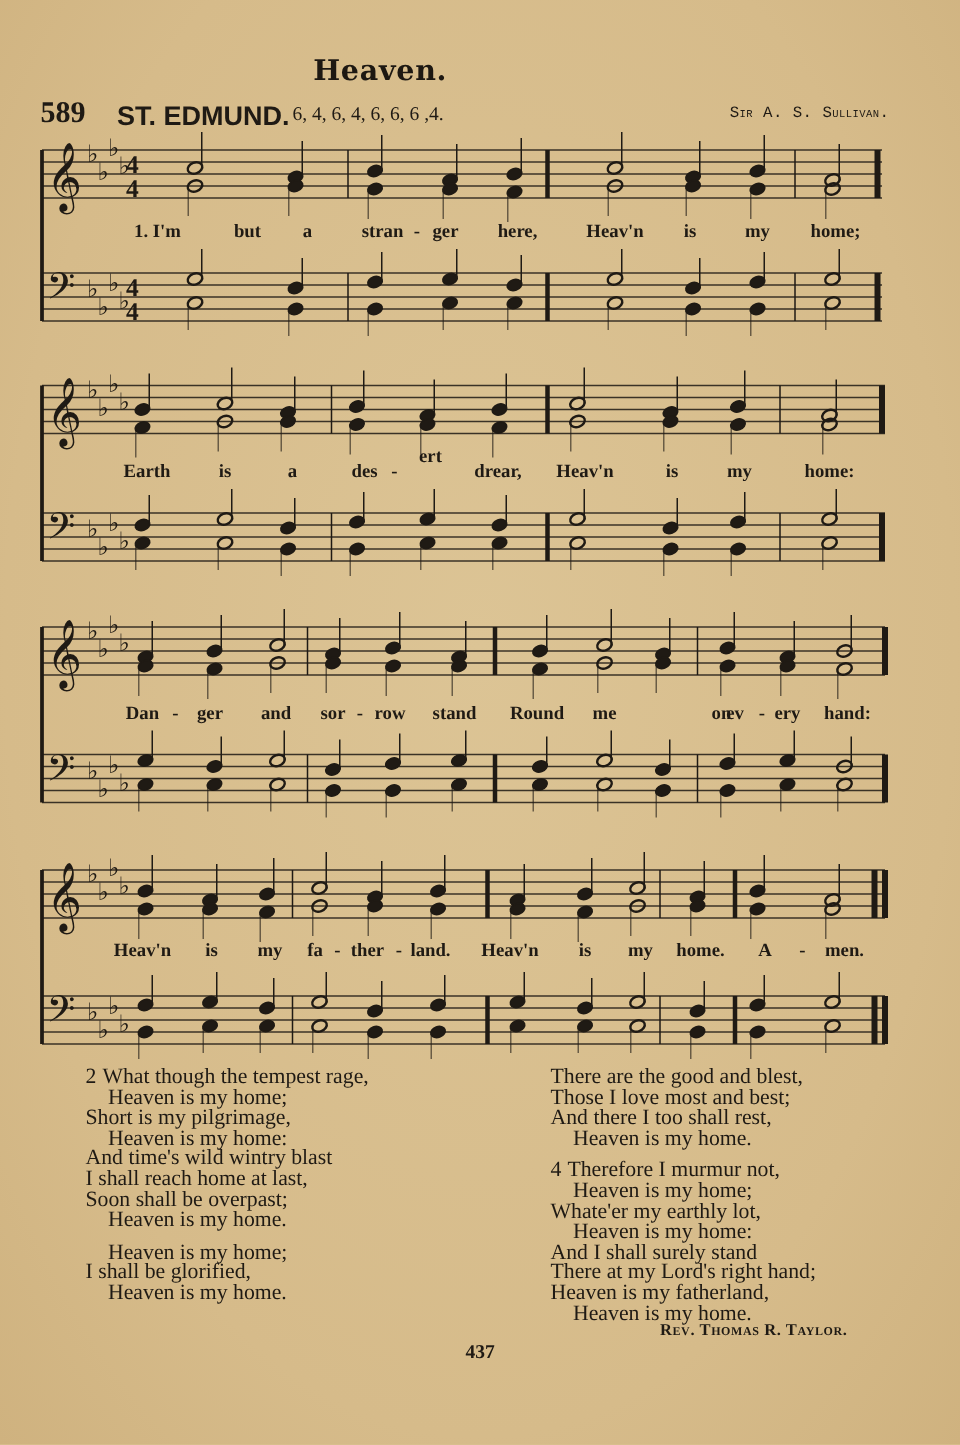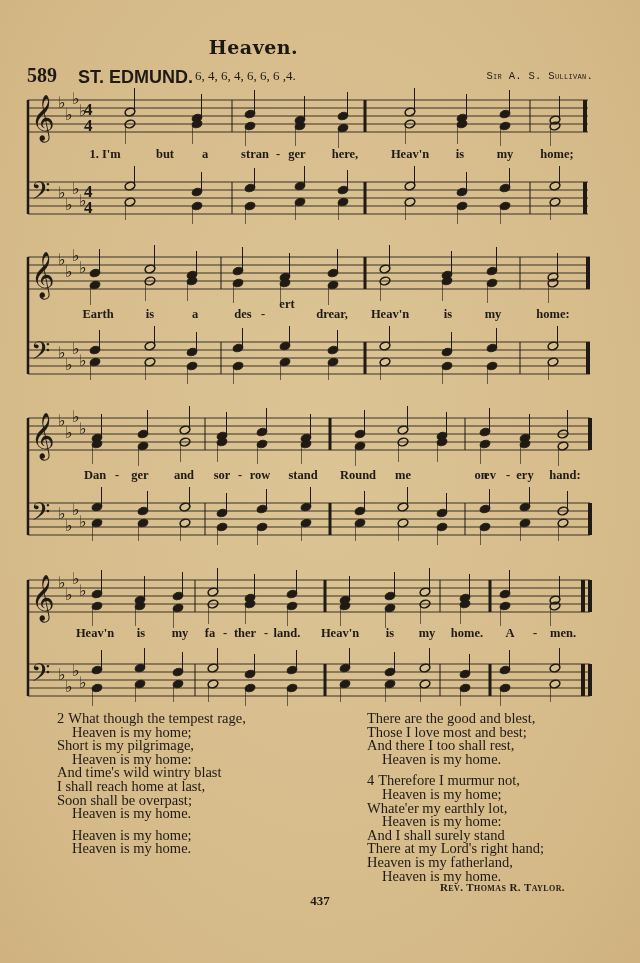--- a/index.html
+++ b/index.html
@@ -605,20 +605,21 @@
         <div class="line"><span>Short is my pilgrimage,</span></div>
         <div class="line indent"><span>Heaven is my home:</span></div>
         <div class="line"><span>And time's wild wintry blast</span></div>
         <div class="line"><span>I shall reach home at last,</span></div>
         <div class="line"><span>Soon shall be overpast;</span></div>
         <div class="line indent"><span>Heaven is my home.</span></div>
       </div>
       <div class="gap"></div>
       <div>
         <div class="line indent"><span>Heaven is my home;</span></div>
+        <div class="line"><span>I shall be glorified,</span></div>
         <div class="line indent"><span>Heaven is my home.</span></div>
       </div>
     </div>
   <div class="verses" id="verses-right" style="left:339px;margin-left:28px;">
       <div>
         <div class="line"><span>There are the good and blest,</span></div>
         <div class="line"><span>Those I love most and best;</span></div>
         <div class="line"><span>And there I too shall rest,</span></div>
         <div class="line indent"><span>Heaven is my home.</span></div>
       </div>

